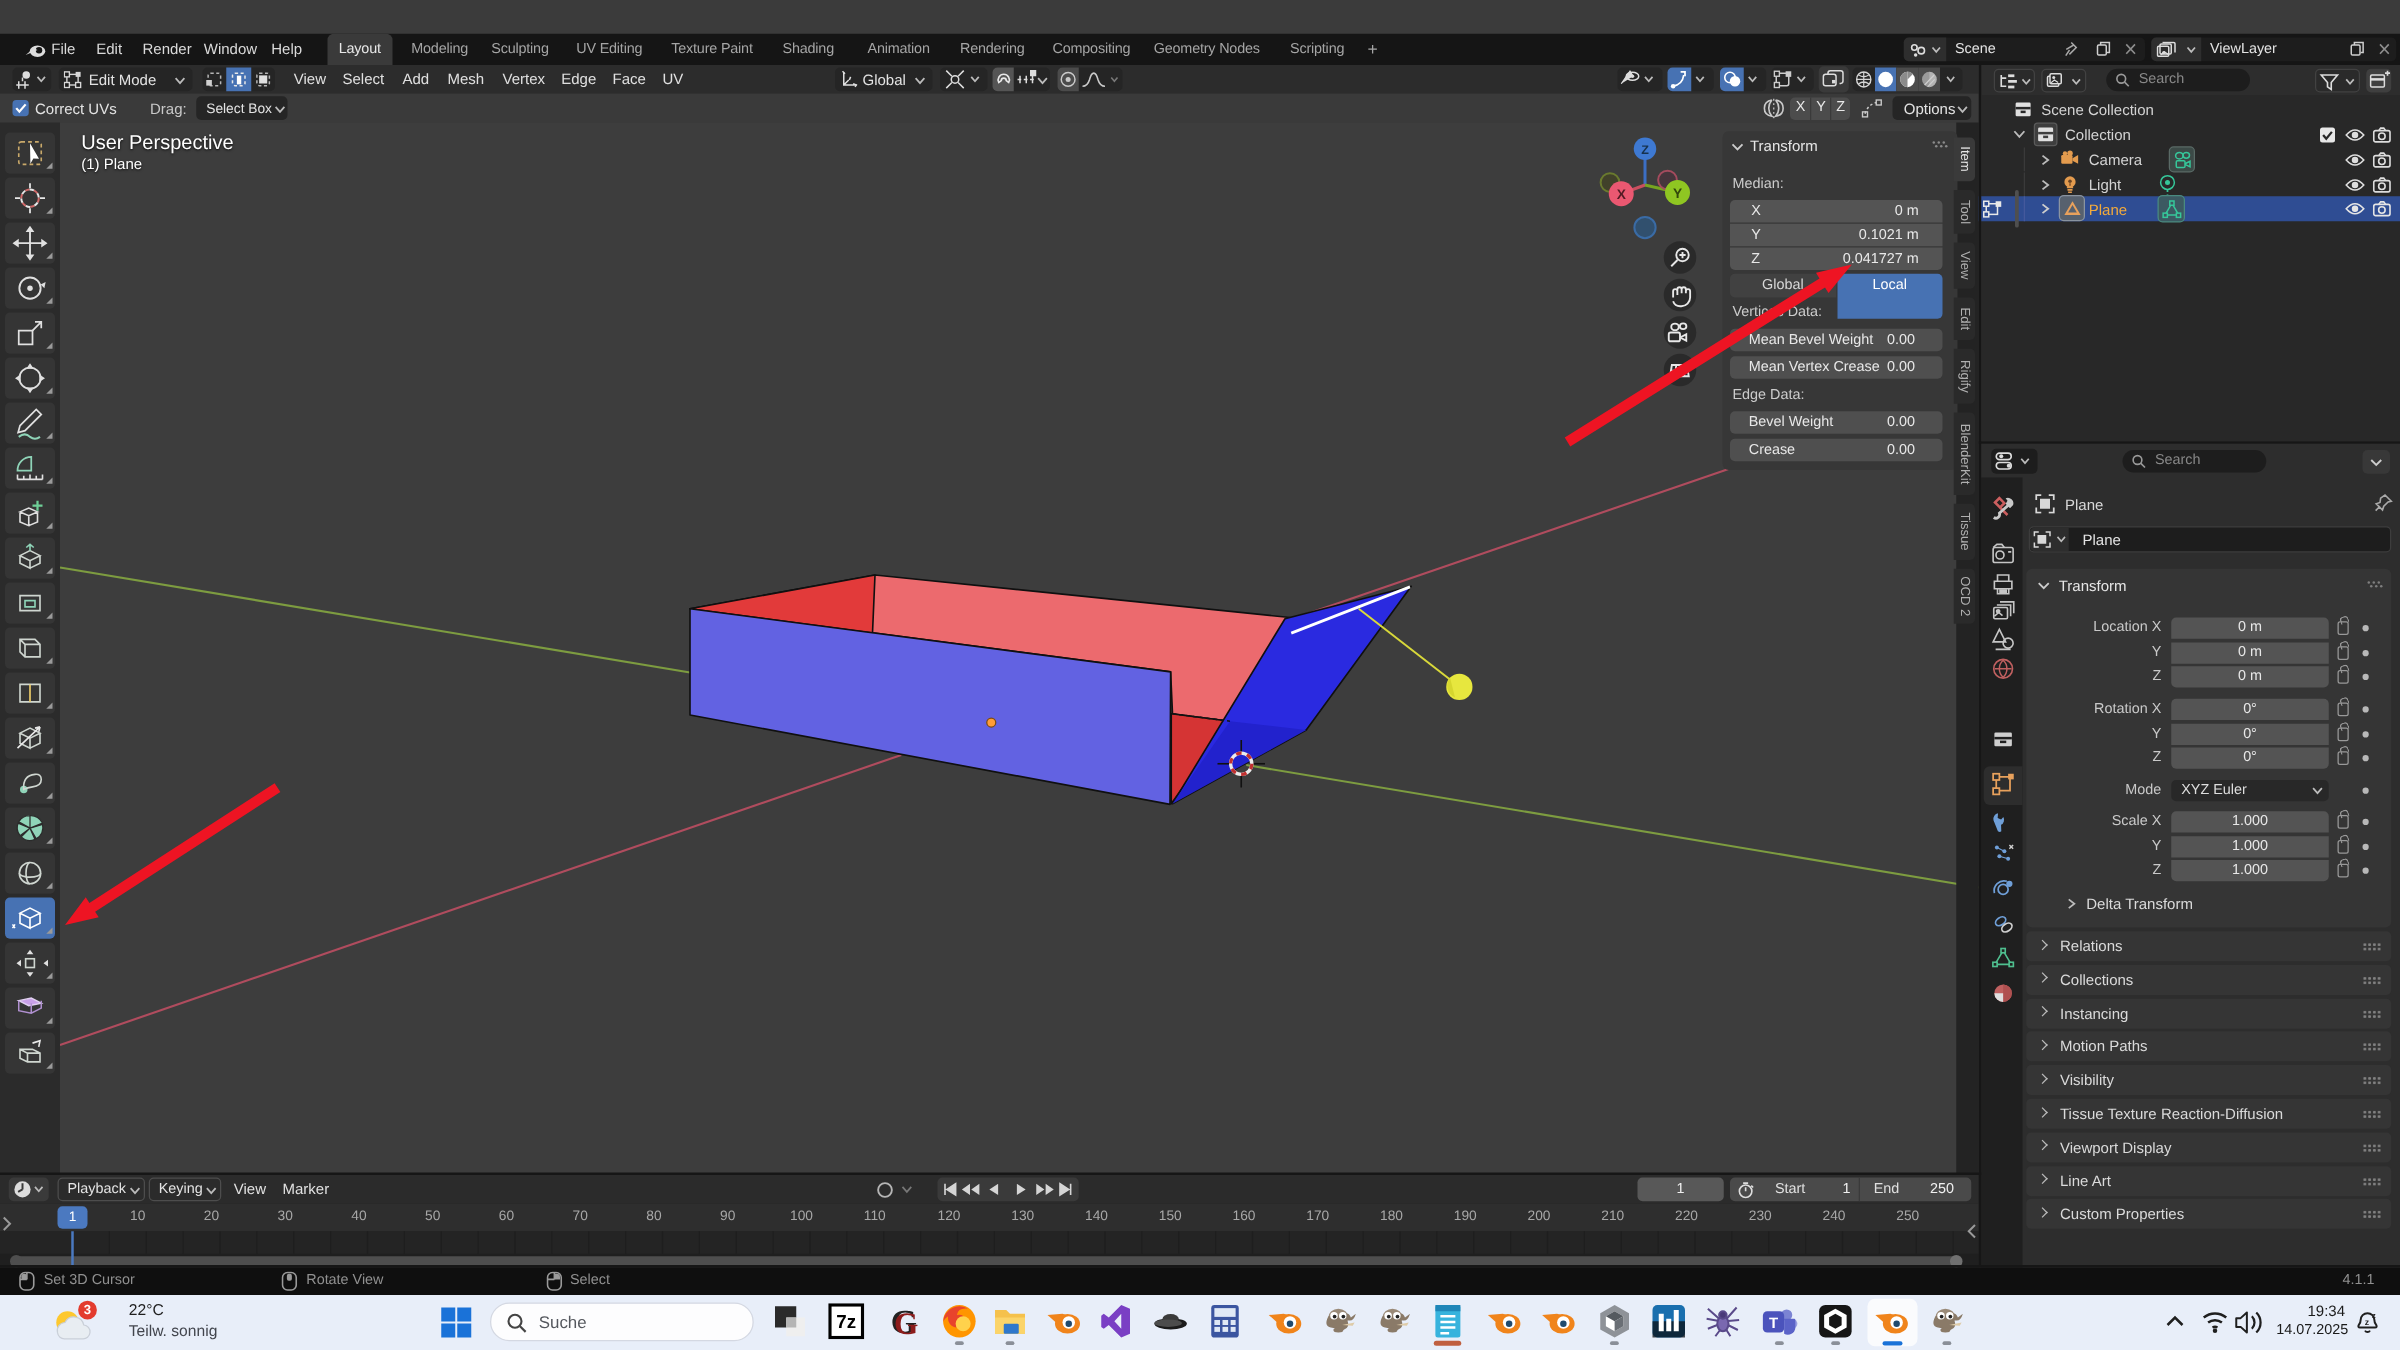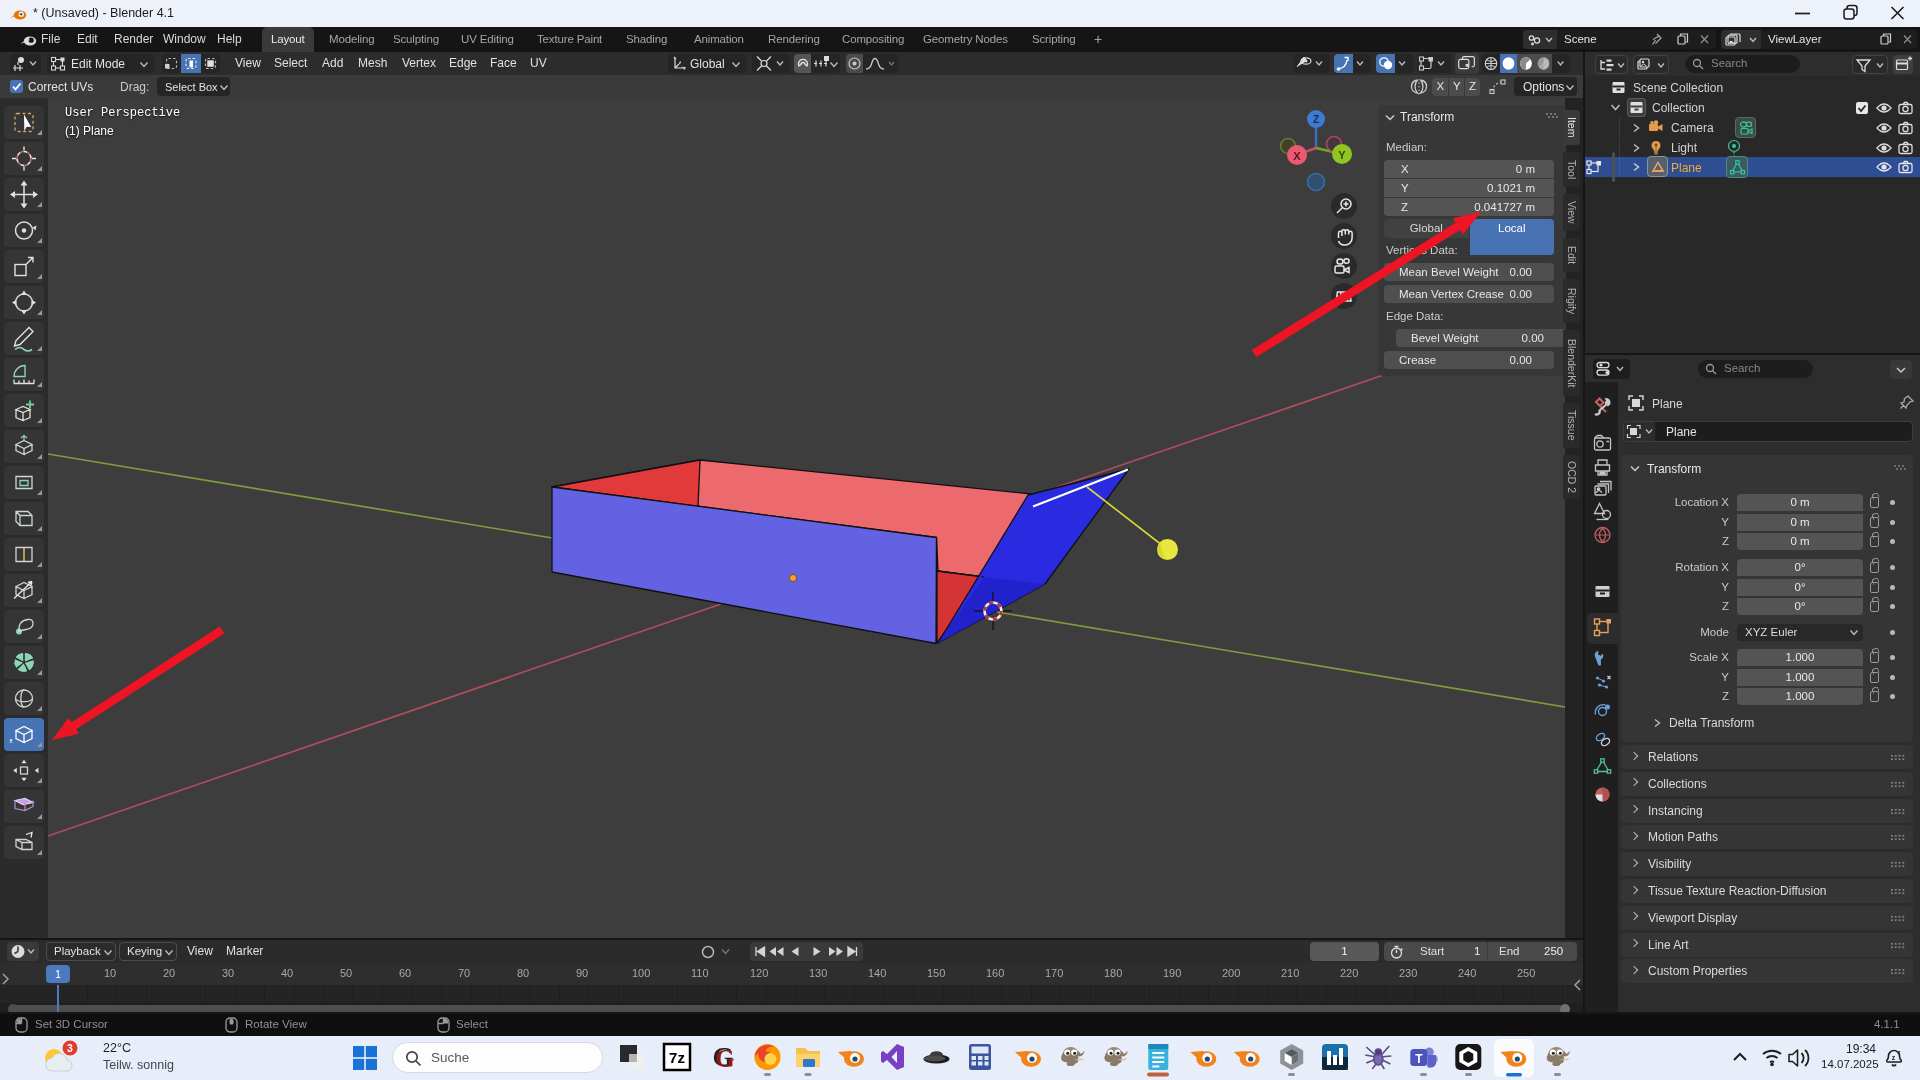--- a/index.html
+++ b/index.html
@@ -128,37 +128,22 @@
           <path d="M1342 208 l-5 5"></path>
           <path d="M1343.5 204 h5 M1346 201.5 v5"></path>
         <path d="M1338.5 238 v-5 a1.7 1.7 0 0 1 3.4 0 m0 3 v-4.5 a1.7 1.7 0 0 1 3.4 0 m0 3 v-3 a1.7 1.7 0 0 1 3.4 0 v1 m0 2 v-1.5 a1.7 1.7 0 0 1 3.4 0 v5 a7 7 0 0 1 -7 7 h-1 a6 6 0 0 1 -5.6 -4"></path>
         <rect x="1335" y="266" width="9" height="7" rx="1.5"></rect>
           <path d="M1344 270 l5-2.5 v5 l-5-2.5"></path>
         <ellipse cx="1340" cy="261.5" rx="3" ry="2.6"></ellipse>
           <ellipse cx="1346.5" cy="261" rx="2.6" ry="2.3"></ellipse>
         <path d="M1337.5 292 h12 l1.5 9 h-15 Z M1341 292 l-1 9 M1346.5 292 l1 9 M1336.8 296.5 h13.5"></path>
       </g>
     </svg>
-    <div class="t" style="left:65px;top:8px;font-size:12px;color:#fff;text-shadow:0 1px 2px rgba(0,0,0,0.8);font-family:Liberation Mono, monospace;">User Perspective</div>
+    <div class="t" style="left:65px;top:8px;font-size:16px;color:#fff;text-shadow:0 1px 2px rgba(0,0,0,0.8);">User Perspective</div>
     <div class="t" style="left:65px;top:26px;font-size:12px;color:#fff;text-shadow:0 1px 2px rgba(0,0,0,0.8);">(1) Plane</div>
-  </div>
-  <div class="abs" id="titlebar">
-    <svg class="abs" style="left:9px;top:5px" width="18" height="18" viewBox="0 0 18 18">
-      <ellipse cx="11" cy="10" rx="6.2" ry="4.6" fill="#ea7600"></ellipse>
-      <circle cx="12.2" cy="9.2" r="2.6" fill="#fff"></circle>
-      <circle cx="12.2" cy="9.2" r="1.2" fill="#265787"></circle>
-      <path d="M1.5 13 L8 7.5 L11 9 Z" fill="#ea7600"></path>
-    </svg>
-    <div class="ttext">* (Unsaved) - Blender 4.1</div>
-    <svg class="abs" style="left:1788px;top:0" width="132" height="27" viewBox="0 0 132 27">
-      <path d="M7 13.5 H22" stroke="#1b1b1b" stroke-width="1.7"></path>
-      <rect x="56" y="9" width="10" height="10" rx="2.5" fill="none" stroke="#1b1b1b" stroke-width="1.5"></rect>
-      <path d="M59 9 V8 a2.5 2.5 0 0 1 2.5-2.5 h5 a2.5 2.5 0 0 1 2.5 2.5 v5 a2.5 2.5 0 0 1 -2.5 2.5 H66" fill="none" stroke="#1b1b1b" stroke-width="1.5"></path>
-      <path d="M103.5 7 L115.5 19 M115.5 7 L103.5 19" stroke="#1b1b1b" stroke-width="1.6"></path>
-    </svg>
   </div>
   <div class="abs" id="menubar">
     <svg class="abs" style="left:19px;top:4px" width="18" height="18" viewBox="0 0 18 18">
       <ellipse cx="11" cy="10" rx="6.2" ry="4.6" fill="#dddddd"></ellipse>
       <circle cx="12.2" cy="9.2" r="2.6" fill="#151515"></circle>
       <path d="M1.5 13 L8 7.5 L11 9 Z" fill="#dddddd"></path>
     </svg>
     <div class="menuitem" style="left:41px">File</div>
     <div class="menuitem" style="left:77px">Edit</div>
     <div class="menuitem" style="left:114px">Render</div>
@@ -564,21 +549,21 @@
     <div class="nlabel" style="left:8px;top:139px;">Vertices Data:</div>
     <div class="nfield" style="left:6px;top:158px;width:170px;height:17.5px;border-radius:4px;background:#4f4f4f;">
       <span class="t" style="left:15px;top:2.5px;">Mean Bevel Weight</span>
         <span class="t" style="right:22px;top:2.5px;position:absolute;">0.00</span>
     </div>
     <div class="nfield" style="left:6px;top:180px;width:170px;height:17.5px;border-radius:4px;background:#4f4f4f;text-align:center;">
       <span class="t" style="left:15px;top:2.5px;">Mean Vertex Crease</span>
         <span class="t" style="right:22px;top:2.5px;position:absolute;">0.00</span>
     </div>
     <div class="nlabel" style="left:8px;top:205px;">Edge Data:</div>
-    <div class="nfield" style="left:18px;top:224px;width:170px;height:17.5px;border-radius:4px;background:#4f4f4f;">
+    <div class="nfield" style="left:6px;top:224px;width:170px;height:17.5px;border-radius:4px;background:#4f4f4f;">
       <span class="t" style="left:15px;top:2.5px;">Bevel Weight</span>
         <span class="t" style="right:22px;top:2.5px;position:absolute;">0.00</span>
     </div>
     <div class="nfield" style="left:6px;top:246px;width:170px;height:17.5px;border-radius:4px;background:#4f4f4f;">
       <span class="t" style="left:15px;top:2.5px;">Crease</span>
         <span class="t" style="right:22px;top:2.5px;position:absolute;">0.00</span>
     </div>
   </div>
   <div class="abs" id="ntabs">
     <div class="ntab active" style="top:0px;height:35px;line-height:17px;">Item</div>

